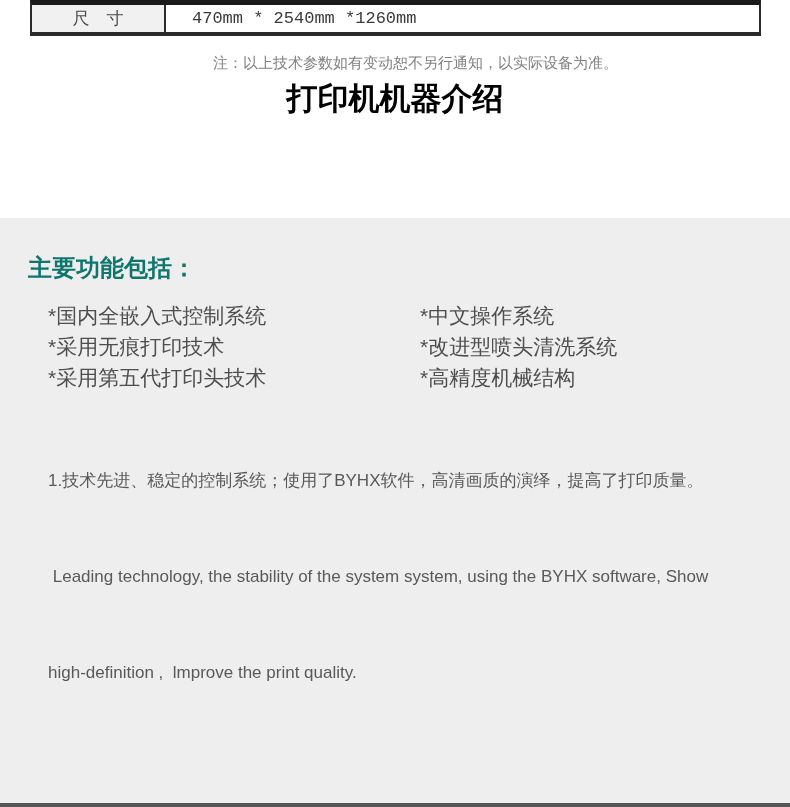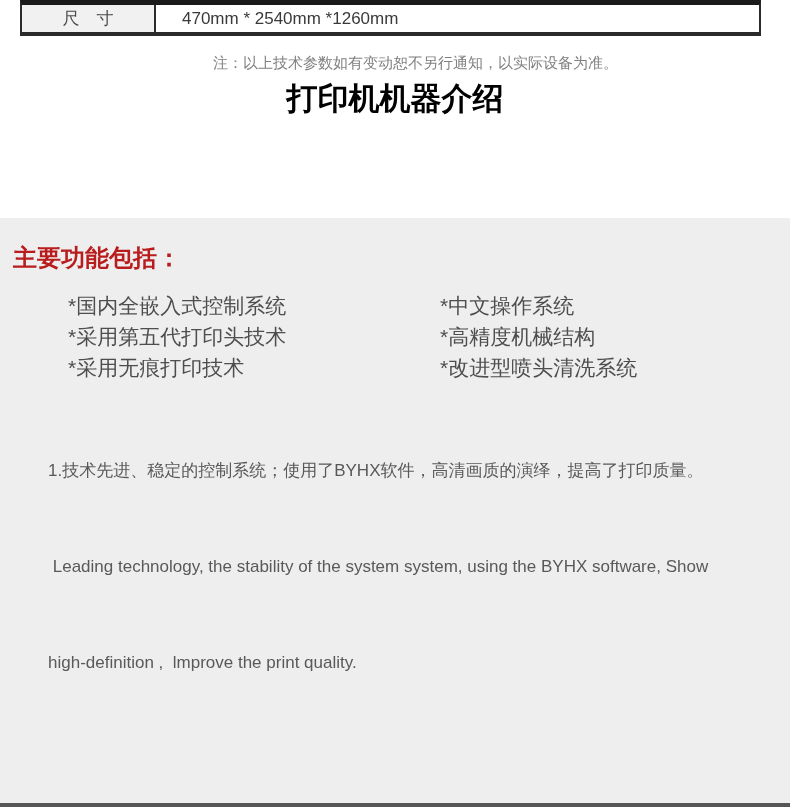--- a/index.html
+++ b/index.html
@@ -7,25 +7,26 @@
   .page {
     position:relative;
     width:790px; height:807px;
     overflow:hidden;
     background:#ffffff;
     font-family:"Liberation Sans","DejaVu Sans",sans-serif;
   }
 
   
   .spec-table {
-    margin:0 29px 0 20px;
+    margin:0 29px 0 30px;
     border-left:2px solid #2b2b2b;
     border-right:2px solid #2b2b2b;
     border-bottom:2px solid #2b2b2b;
     border-top:5px solid #1a1a1a;
+    font-family:Liberation Mono, monospace;
   }
   .spec-row { display:flex; height:29px; }
   .spec-row.first { border-bottom:2px solid #2b2b2b; }
   .spec-label {
     width:134px; flex:0 0 134px;
     background:#f1f1f1;
     border-right:2px solid #2b2b2b;
     display:flex; align-items:center; justify-content:center;
     font-size:17px; color:#4a4a4a;
   }
@@ -51,27 +52,27 @@
     color:#000000;
   }
 
   
   .gray-section {
     position:absolute;
     left:0; top:218px; right:0; bottom:0;
     background:#eeeeee;
   }
   .features-heading {
-    padding-top:23px;
-    margin-left:13px;
+    padding-top:33px;
+    margin-left:28px;
     font-size:24px; line-height:33px;
     font-weight:700;
-    color:#b91c1c;
+    color:#0f766e;
   }
-  .feature-grid { margin-left:68px; margin-top:16px; }
+  .feature-grid { margin-left:48px; margin-top:16px; }
   .feature-row { display:flex; line-height:31px; font-size:21px; color:#4e4e4e; }
   .feature-cell-left { width:372px; flex:0 0 372px; }
   .feature-cell-right { flex:1; }
 
   .description {
     margin:8px 36px 0 48px;
     font-size:17px; line-height:32px;
     color:#595959;
     white-space:pre-wrap;
   }
@@ -102,26 +103,26 @@
   <div class="gray-section">
 
     <div class="features-heading">主要功能包括：</div>
 
     <div class="feature-grid">
       <div class="feature-row">
         <div class="feature-cell-left">*国内全嵌入式控制系统</div>
         <div class="feature-cell-right">*中文操作系统</div>
       </div>
       <div class="feature-row">
+        <div class="feature-cell-left">*采用无痕打印技术</div>
+        <div class="feature-cell-right">*改进型喷头清洗系统</div>
+      </div>
+      <div class="feature-row">
         <div class="feature-cell-left">*采用第五代打印头技术</div>
         <div class="feature-cell-right">*高精度机械结构</div>
-      </div>
-      <div class="feature-row">
-        <div class="feature-cell-left">*采用无痕打印技术</div>
-        <div class="feature-cell-right">*改进型喷头清洗系统</div>
       </div>
     </div>
 
     <div class="description">
       <div>1.技术先进、稳定的控制系统；使用了BYHX软件，高清画质的演绎，提高了打印质量。</div>
       <div> Leading technology, the stability of the system system, using the BYHX software, Show</div>
       <div>high-definition ,  lmprove the print quality.</div>
       
       
       

